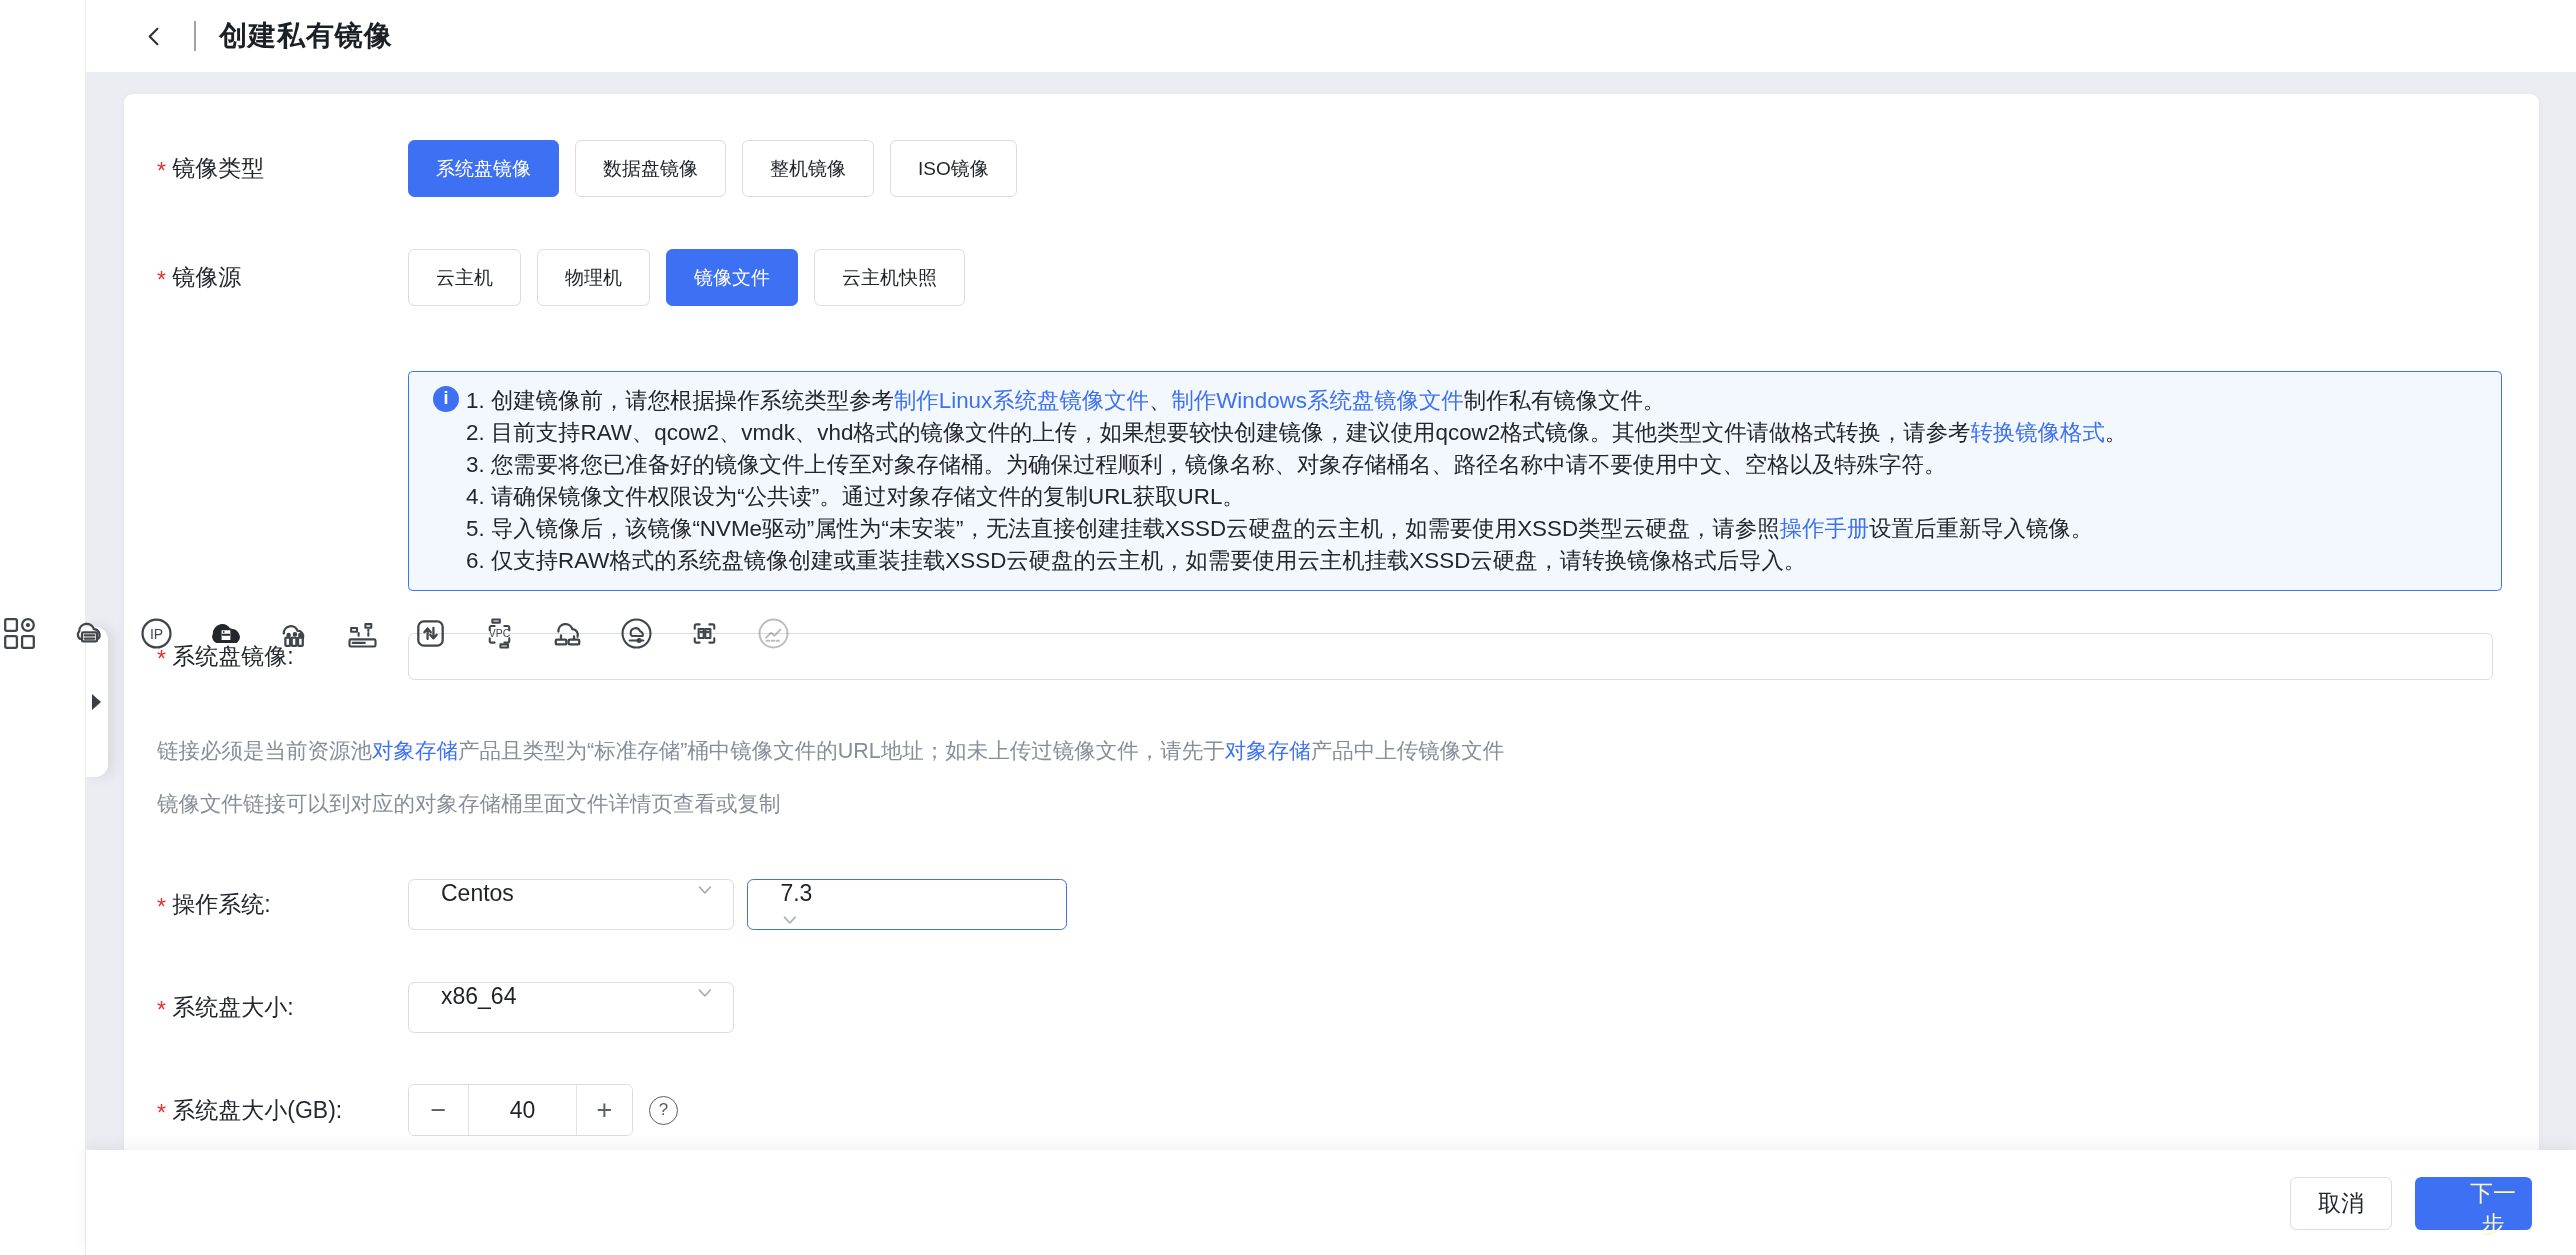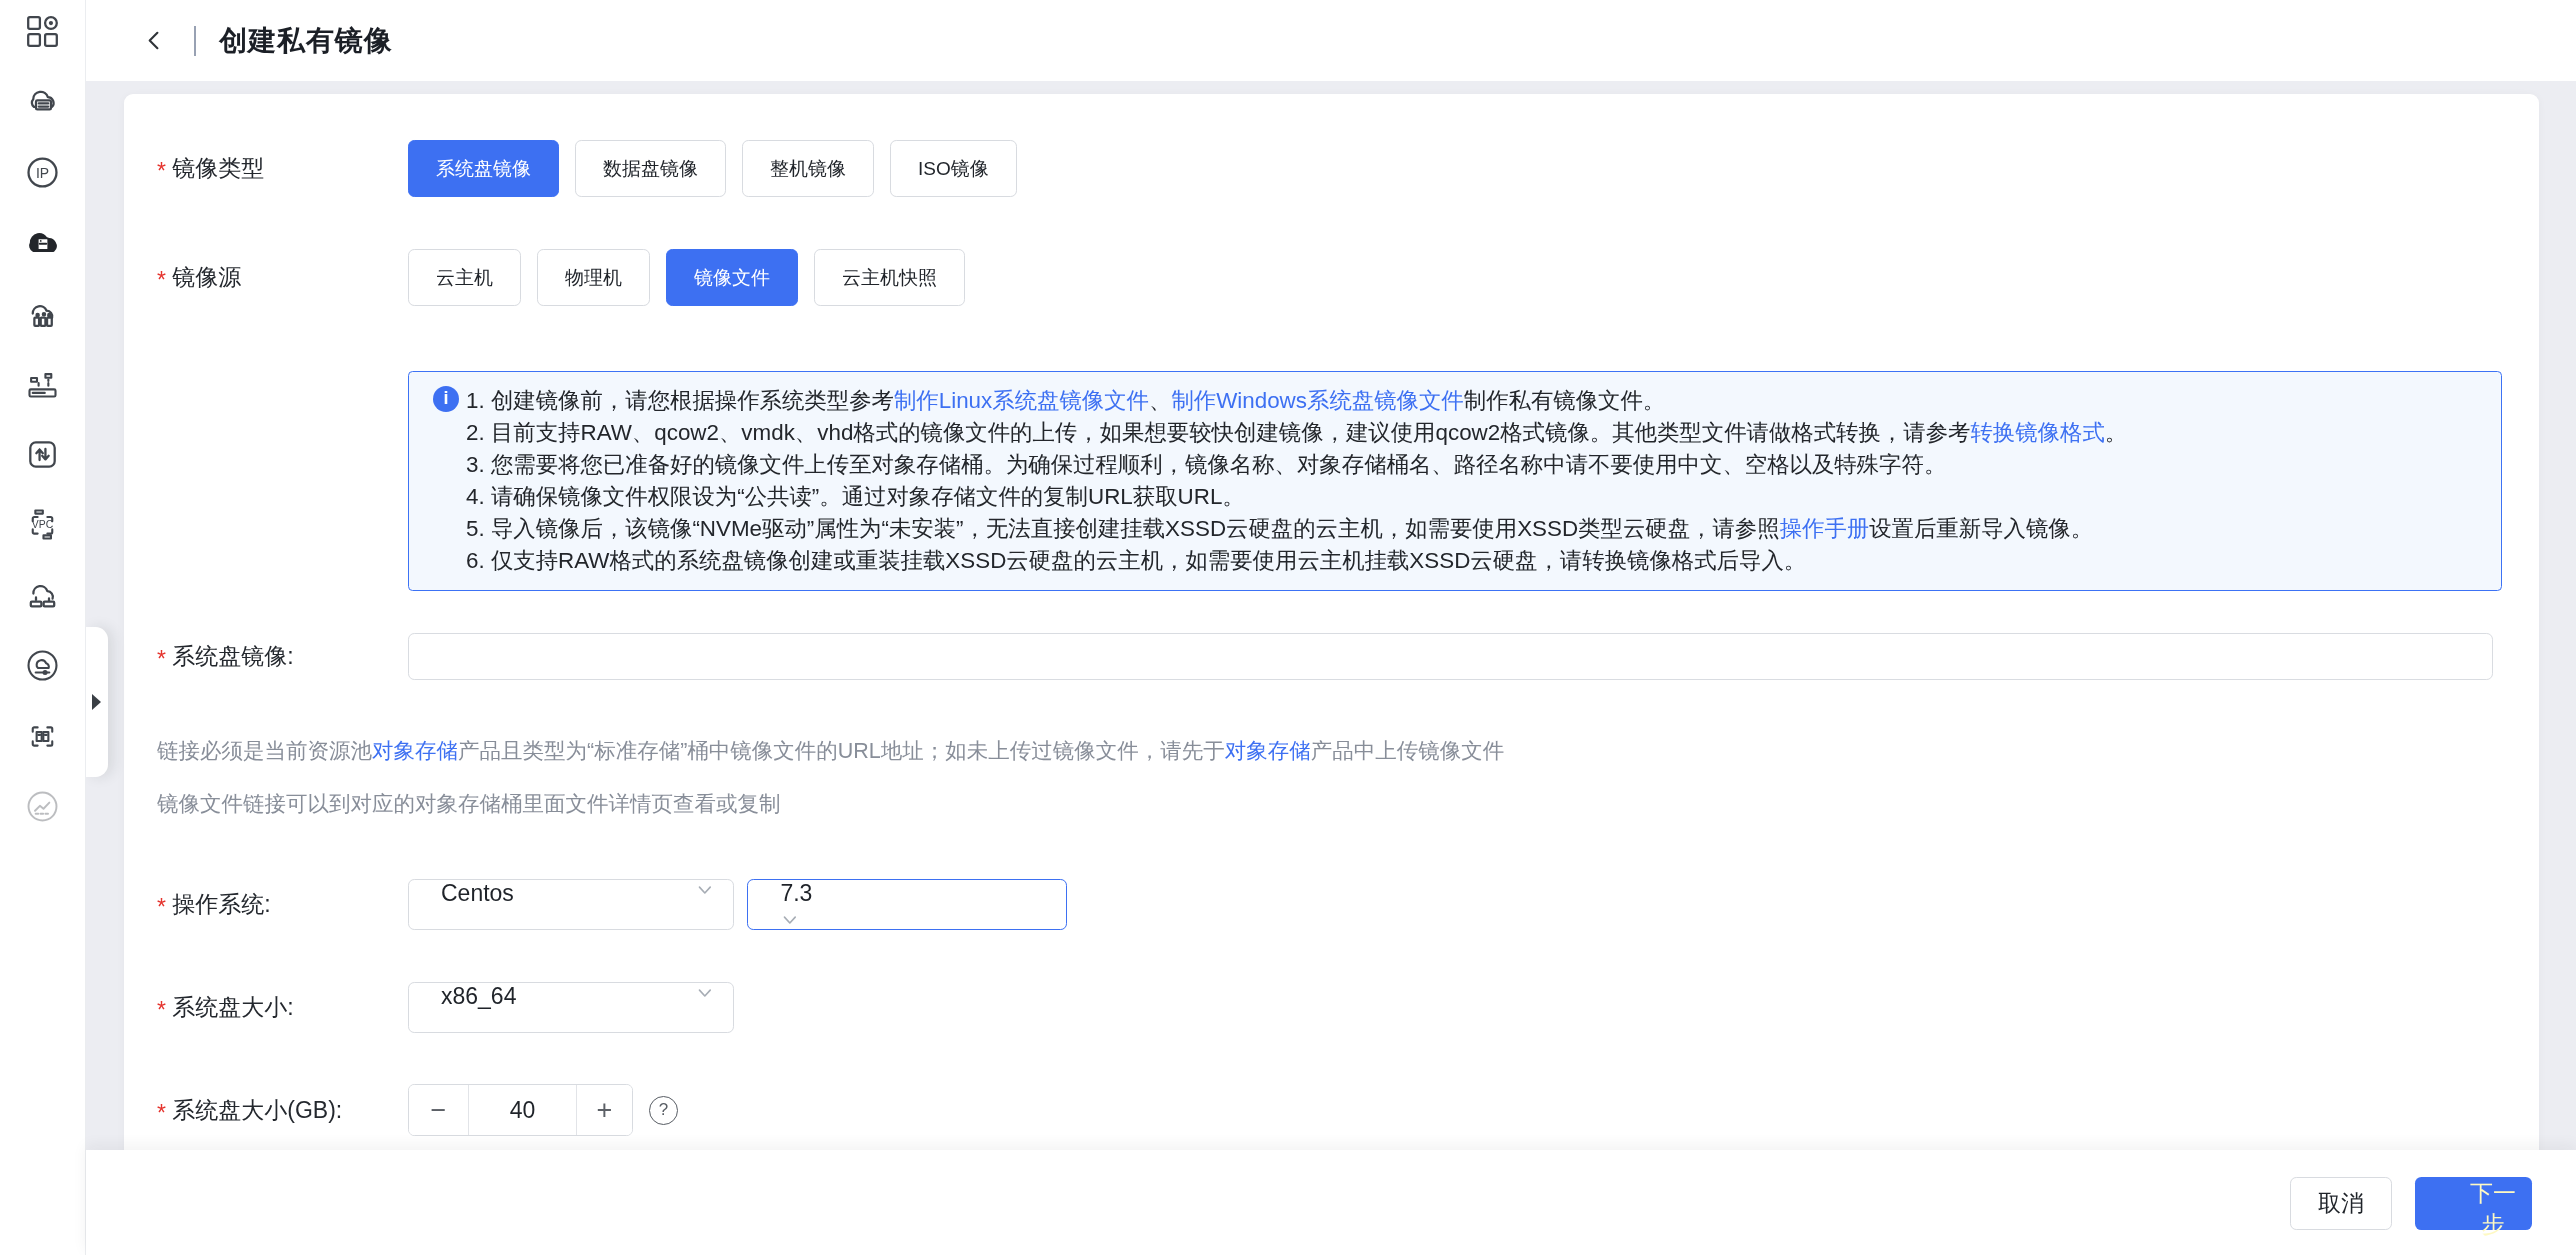--- a/index.html
+++ b/index.html
@@ -1,27 +1,27 @@
 <!DOCTYPE html>
 <html style="font-size:14.3px"><head>
 <meta charset="utf-8">
 <style>
   html,body{margin:0;padding:0;background:#fff;}
   .app{position:relative;width:2576px;height:1256px;overflow:hidden;
        font-family:"Liberation Sans","DejaVu Sans",sans-serif;color:#23262b;}
 
   
   .sidebar{position:absolute;left:0;top:0;width:86px;height:1256px;background:#fff;
-           border-right:0.9px solid #ebedf0;z-index:40;display:flex;flex-direction:column;
+           border-right:0.9px solid #ebedf0;z-index:40;display:flex;flex-direction:row;
            align-items:center;padding-top:10.7px;box-sizing:border-box;gap:29.5px;}
   .side-ic{width:41px;height:41px;display:flex;align-items:center;justify-content:center;cursor:pointer;}
   .side-ic svg{display:block;}
 
   
-  .header{position:absolute;left:86px;top:0;right:0;height:81px;background:#fff;
+  .header{position:absolute;left:86px;top:0;right:0;height:72px;background:#fff;
           display:flex;align-items:center;z-index:30;}
   .back{margin-left:50px;width:36px;height:36px;display:flex;align-items:center;justify-content:center;cursor:pointer;}
   .hdr-divider{margin-left:21.5px;width:2.7px;height:30px;background:#98a1b3;}
   .page-title{margin-left:23px;font-size:28px;font-weight:600;color:#1b1f26;letter-spacing:0.9px;}
 
   
   .main{position:absolute;left:86px;top:72px;right:0;bottom:0;background:#ecedf2;}
   .card{position:absolute;left:38px;top:22.4px;width:2415px;height:1082px;background:#fff;
         border-radius:9px 9px 0 0;box-shadow:0 1.8px 9px rgba(31,35,41,.04);
         box-sizing:border-box;padding:0 0 0 33px;overflow:hidden;}

